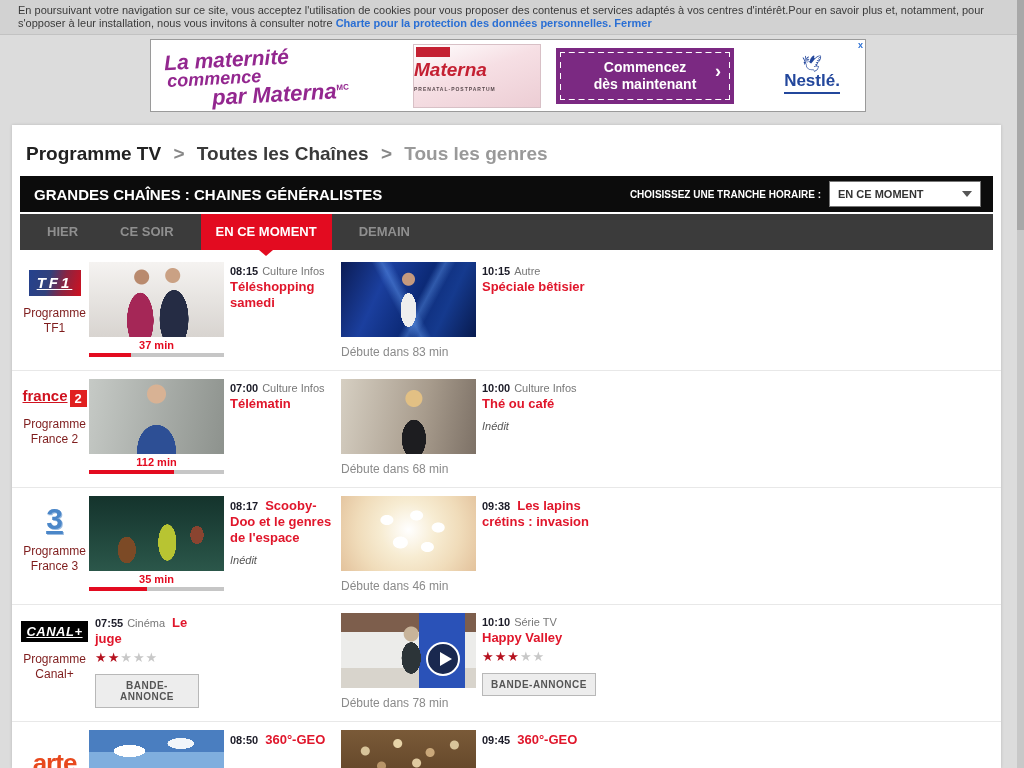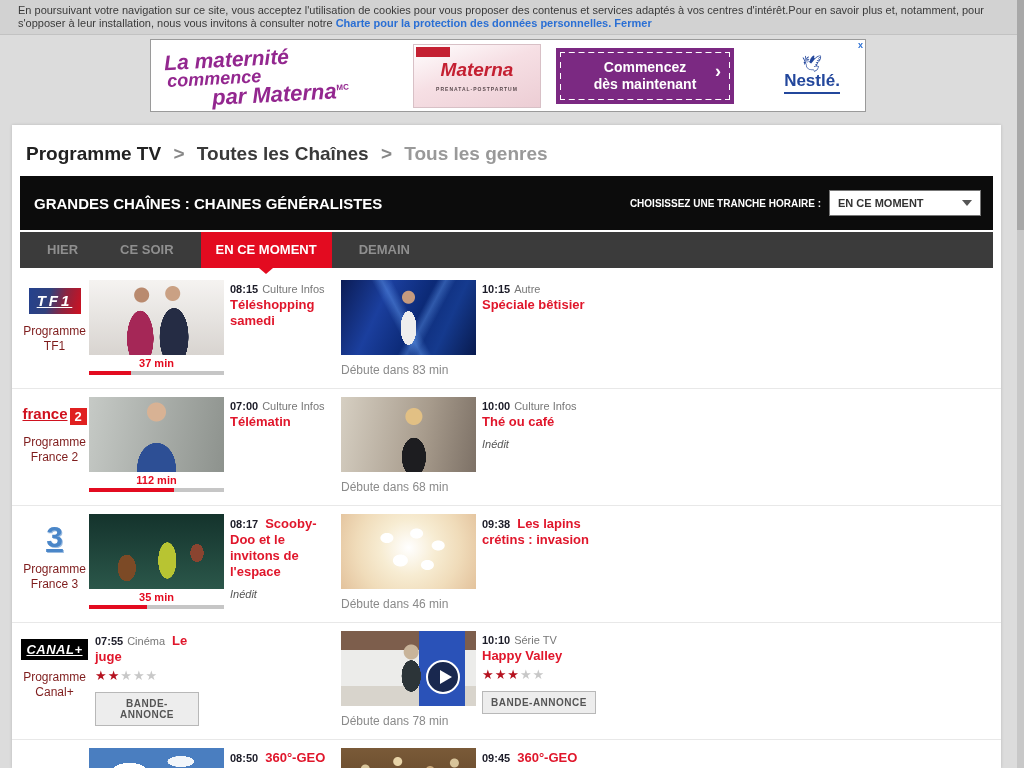--- a/index.html
+++ b/index.html
@@ -15,21 +15,21 @@
   
   .ad-banner { position:absolute; top:39px; left:150px; width:716px; height:73px;
     background:#ffffff; border:1px solid #9a9a9a; display:flex; align-items:center; }
   .ad-close { position:absolute; top:1px; right:2px; font-size:9px; color:#2a6fd4; font-weight:bold; line-height:9px; cursor:default; }
   .ad-tagline { width:262px; padding-left:14px; color:#93278f; font-style:italic; font-weight:bold; line-height:19px; transform:rotate(-3deg); }
   .ad-tag1 { font-size:21px; }
   .ad-tag2 { font-size:18px; padding-left:2px; }
   .ad-tag3 { font-size:22px; padding-left:46px; margin-top:-4px; }
   .ad-tm { font-size:8px; vertical-align:super; font-style:normal; }
   .ad-product { width:128px; height:64px; background:linear-gradient(160deg,#ffffff,#f6dfe4 45%,#eccdd4); border:1px solid #d8c0c6;
-    position:relative; text-align:center; padding-top:14px; }
+    position:relative; text-align:left; padding-top:14px; }
   .ad-product-flag { position:absolute; top:2px; left:2px; width:34px; height:10px; background:#c42032; }
   .ad-product-name { color:#c42032; font-size:19px; font-weight:bold; font-style:italic; }
   .ad-product-sub { color:#5a4a4e; font-size:5px; font-weight:bold; letter-spacing:1px; margin-top:5px; }
   .ad-mid { width:200px; margin-left:18px; }
   .ad-cta { display:block; width:172px; background:#7b2982; border:none; outline:4px solid #7b2982; outline-offset:-1px;
     border:2px dashed #ffffff; color:#ffffff; font-weight:bold; font-size:14px; line-height:17px; padding:6px 4px; text-align:center; position:relative; cursor:pointer; }
   .ad-cta .arrow { position:absolute; right:8px; top:10px; font-size:18px; }
   .ad-claim { margin-top:6px; font-size:11px; font-weight:bold; color:#4a4a4a; line-height:13px; }
   .ad-nestle { flex:1; text-align:center; color:#23479c; }
   .ad-nest-glyph { font-size:16px; line-height:14px; }
@@ -38,21 +38,21 @@
   
   .card { position:absolute; top:125px; left:12px; width:989px; height:643px; background:#ffffff; overflow:hidden;
     box-shadow:0 0 3px rgba(0,0,0,.15); }
 
   .breadcrumb { height:51px; padding:18px 0 0 14px; font-size:19px; }
   .bc-home { color:#222222; font-weight:bold; text-decoration:none; }
   .bc-sep { color:#888888; margin:0 7px; font-weight:bold; }
   .bc-mid { color:#3a3a3a; font-weight:bold; text-decoration:none; }
   .bc-last { color:#999999; font-weight:bold; text-decoration:none; }
 
-  .section-header { margin:0 8px; height:54px; background:#0c0c0c; display:flex; align-items:center; padding:0 12px 0 14px; }
+  .section-header { margin:0 8px; height:36px; background:#0c0c0c; display:flex; align-items:center; padding:0 12px 0 14px; }
   .section-title { color:#ffffff; font-size:15px; font-weight:bold; flex:1; }
   .tranche-label { color:#ffffff; font-size:10px; font-weight:bold; margin-right:8px; }
   .select-box { width:152px; height:26px; background:#ffffff; border:1px solid #777; display:flex; align-items:center; padding:0 8px; cursor:pointer; }
   .select-value { flex:1; font-size:11px; font-weight:bold; color:#333333; }
   .select-arrow { width:0; height:0; border-left:5px solid transparent; border-right:5px solid transparent; border-top:6px solid #555555; }
 
   .tab-bar { margin:2px 8px 0 8px; height:36px; background:#3b3b3b; display:flex; }
   .tab { color:#8f8f8f; font-size:13px; font-weight:bold; line-height:36px; padding:0 15px; margin-left:12px; cursor:pointer; }
   .tab.active { background:#e30b20; color:#ffffff; position:relative; }
   .tab.active::after { content:""; position:absolute; left:50%; bottom:-6px; margin-left:-7px;
@@ -296,21 +296,21 @@
       <div class="prog1">
         <div class="img-wrap">
           <a href="#" class="pimg img-f3a"></a>
           <div class="elapsed">35 min</div>
           <div class="pbar">
             <div class="pbar-fill" style="width: 43%;"></div>
           </div>
         </div>
         <div class="ptext">
           <span class="ptime">08:17</span>
-          <a href="#" class="ptitle">Scooby-Doo et le invitons de l'espace</a>
+          <a href="#" class="ptitle">Scooby-Doo et le genres de l'espace</a>
           <div class="inedit">Inédit</div>
         </div>
       </div>
       <div class="prog2">
         <div class="img-wrap">
           <a href="#" class="pimg img-f3b"></a>
           <div class="starts-in">Débute dans 46 min</div>
         </div>
         <div class="ptext">
           <span class="ptime">09:38</span>

